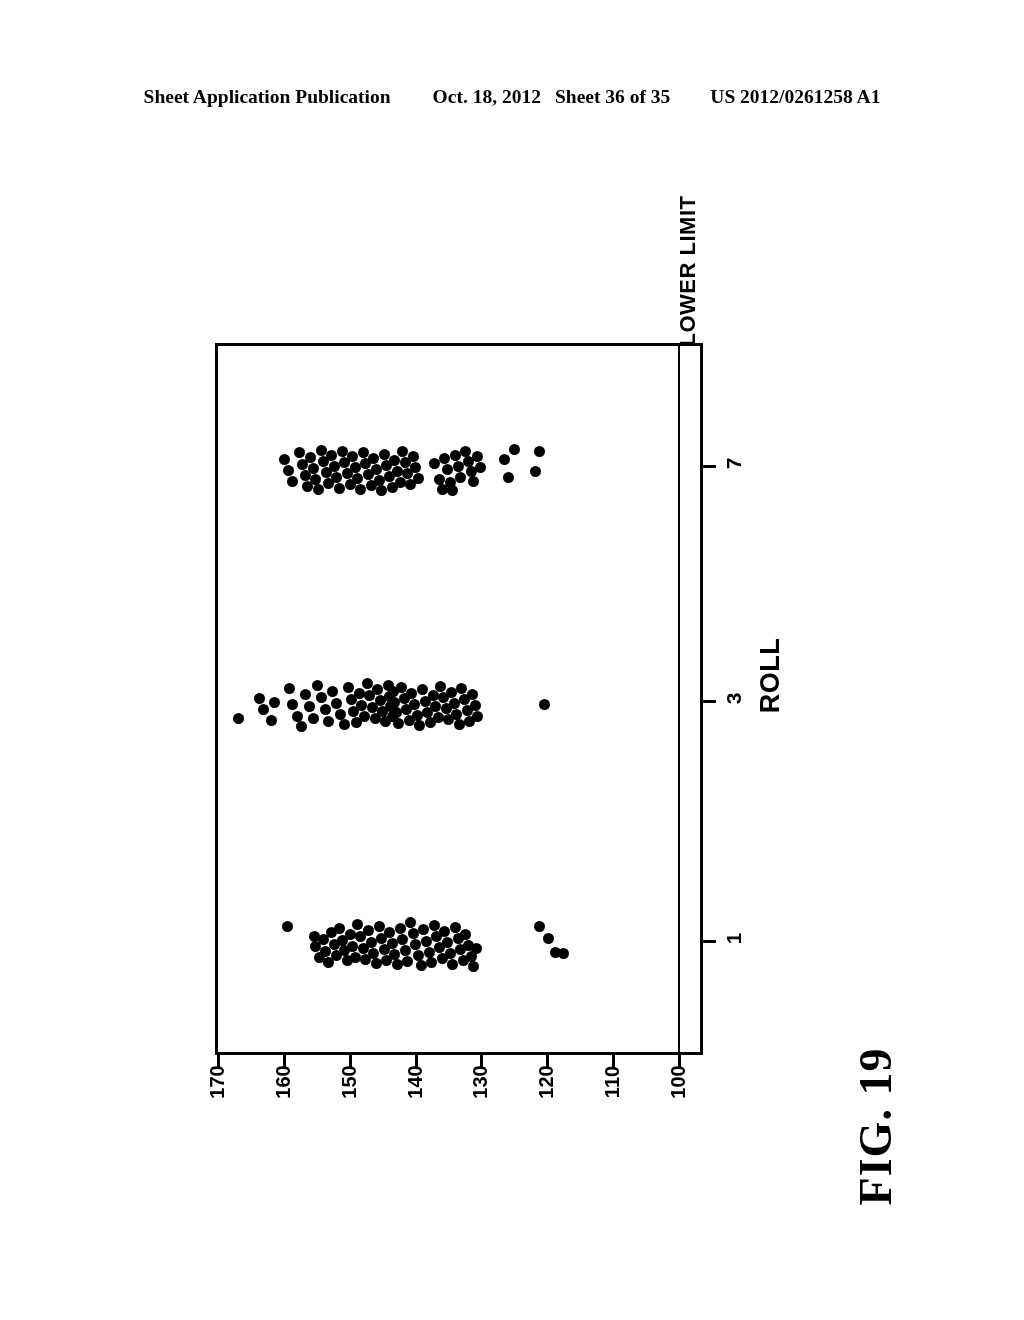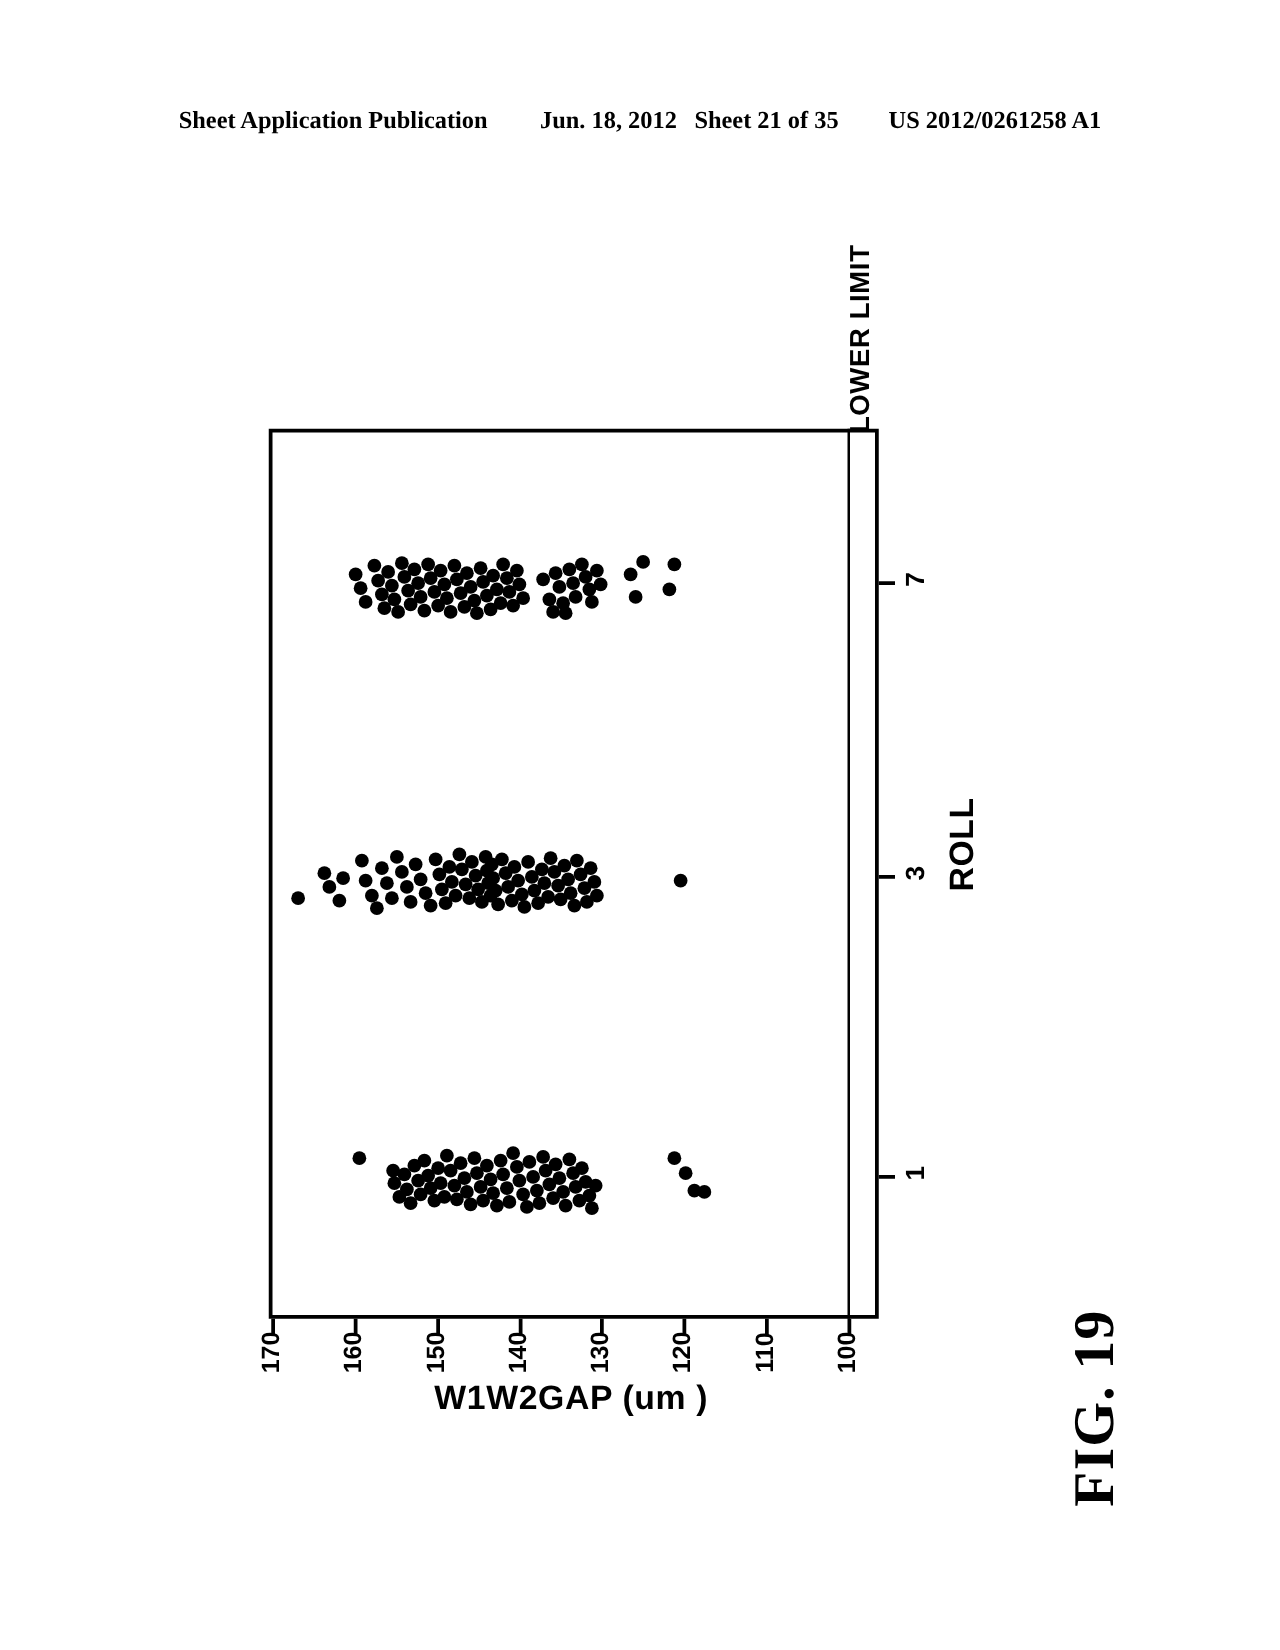--- a/index.html
+++ b/index.html
@@ -189,22 +189,22 @@
     width: 1024px;
     height: 1320px;
     pointer-events: none;
   }
 </style>
 </head>
 <body>
 
 <div id="patent-header">
   <span class="hdr-pub">Sheet Application Publication</span>
-  <span class="hdr-date">Jun. 18, 2012</span>
-  <span class="hdr-sheet">Sheet 21 of 35</span>
+  <span class="hdr-date">Oct. 18, 2012</span>
+  <span class="hdr-sheet">Sheet 36 of 35</span>
   <span class="hdr-num">US 2012/0261258 A1</span>
 </div>
 
 <div id="figure-area">
 
   <div id="plot-frame"></div>
 
   <div id="lower-limit-line" style="left: 678px;"></div>
 
   <div id="dot-layer">
@@ -441,19 +441,18 @@
     </div>
   <div id="category-axis-ticks">
       <div class="cat-tick" style="top: 940px;"></div>
       <div class="cat-tick-label" style="top: 928px;">1</div>
       <div class="cat-tick" style="top: 700px;"></div>
       <div class="cat-tick-label" style="top: 688px;">3</div>
       <div class="cat-tick" style="top: 465px;"></div>
       <div class="cat-tick-label" style="top: 453px;">7</div>
     </div>
 
-  <div id="value-axis-title">W1W2GAP (um )</div>
   <div id="cat-axis-title">ROLL</div>
 
   <div id="lower-limit-label">LOWER LIMIT</div>
 
   <div id="figure-caption">FIG. 19</div>
 </div>
 
 </body></html>

